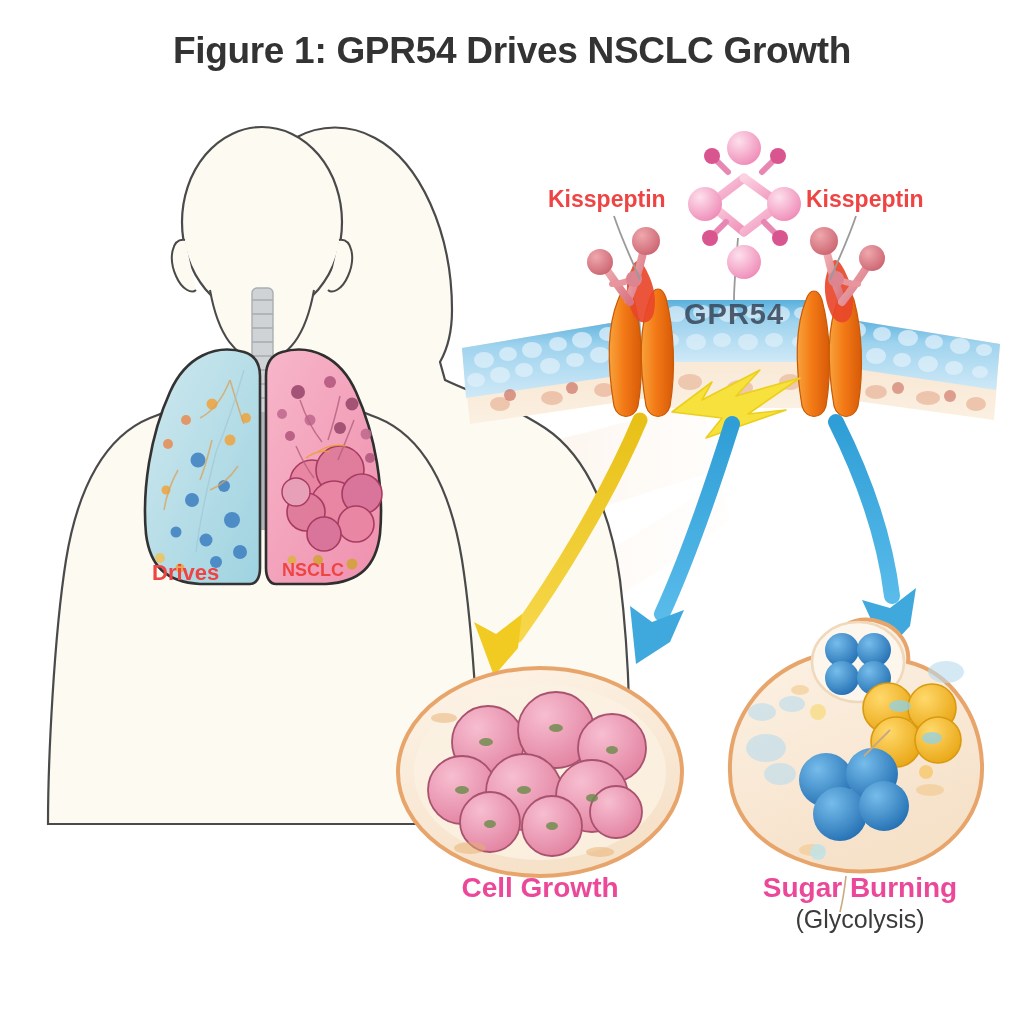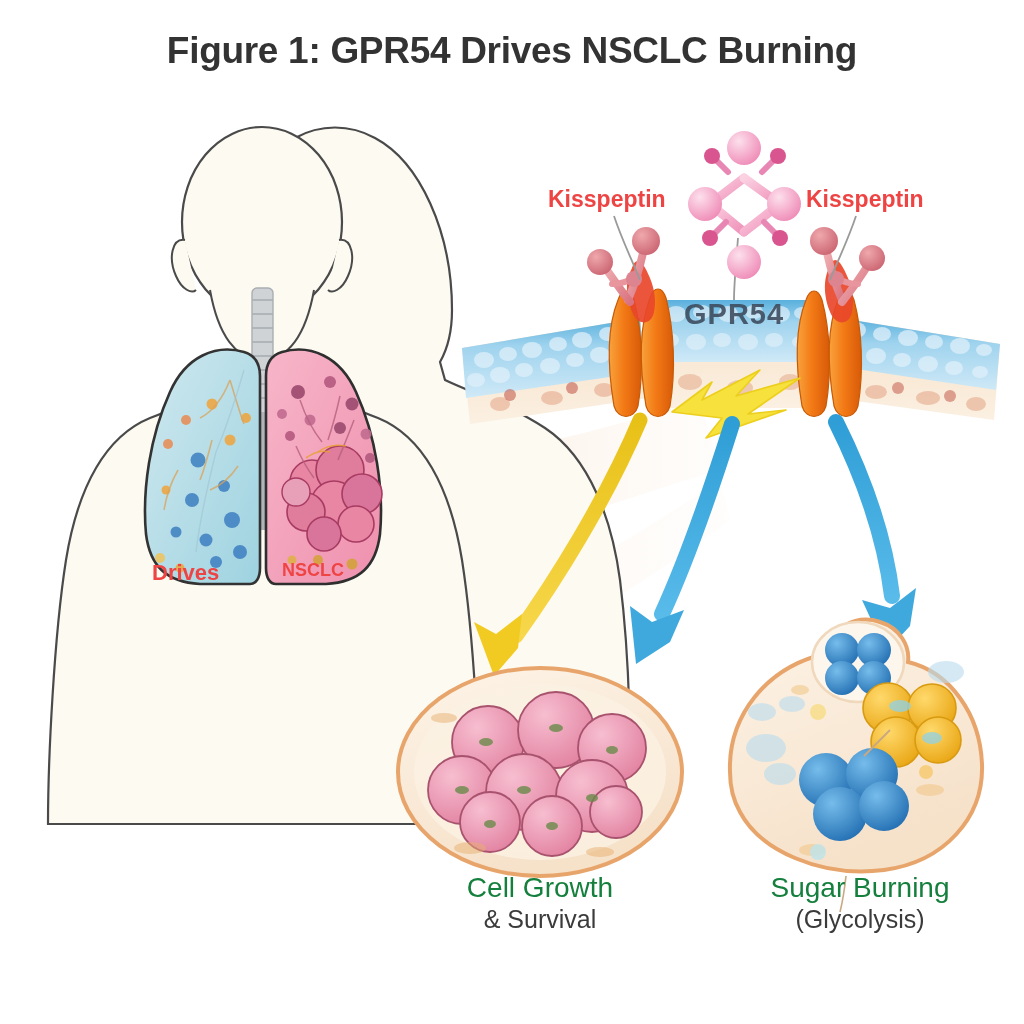--- a/index.html
+++ b/index.html
@@ -36,21 +36,21 @@
   .lbl-kiss-r{left:806px;top:186px;font-size:23px;font-weight:bold;}
   .lbl-gpr54{
     left:684px;top:298px;font-size:29px;font-weight:bold;
     color:#3c4a5c;opacity:.88;letter-spacing:1px;
   }
   .outcome{
     position:absolute;text-align:center;width:320px;
     font-family:"Liberation Sans", sans-serif;
   }
   .outcome .main{
-    font-size:28px;font-weight:normal;color:#15803d;line-height:1.15;
+    font-size:28px;font-weight:bold;color:#ec4899;line-height:1.15;
   }
   .outcome .sub{
     font-size:25px;font-weight:normal;color:#3b3b3b;line-height:1.2;
   }
   .out-left{left:380px;top:872px;}
   .out-right{left:700px;top:872px;}
 </style>
 </head>
 <body>
 
@@ -506,30 +506,29 @@
       <ellipse cx="930" cy="790" rx="14" ry="6"></ellipse>
       <ellipse cx="812" cy="850" rx="13" ry="6"></ellipse>
       <circle cx="818" cy="712" r="8" fill="#f7d86a"></circle>
       <circle cx="926" cy="772" r="7" fill="#f7c04c"></circle>
     </g>
     <circle cx="818" cy="852" r="8" fill="#bfe3e8" opacity="0.85"></circle>
     <path d="M846,876 C844,894 842,904 840,912" stroke="#c9a882" stroke-width="1.6" fill="none"></path>
   </g>
 </svg>
 
-<div class="title">Figure 1: GPR54 Drives NSCLC Burning</div>
+<div class="title">Figure 1: GPR54 Drives NSCLC Growth</div>
 
 <div class="lbl lbl-normal">Drives</div>
 <div class="lbl lbl-nsclc">NSCLC</div>
 
 <div class="lbl lbl-kiss-l">Kisspeptin</div>
 <div class="lbl lbl-kiss-r">Kisspeptin</div>
 <div class="lbl lbl-gpr54">GPR54</div>
 
 <div class="outcome out-left">
   <div class="main">Cell Growth</div>
-  <div class="sub">&amp; Survival</div>
 </div>
 
 <div class="outcome out-right">
   <div class="main">Sugar Burning</div>
   <div class="sub">(Glycolysis)</div>
 </div>
 
 </body></html>

